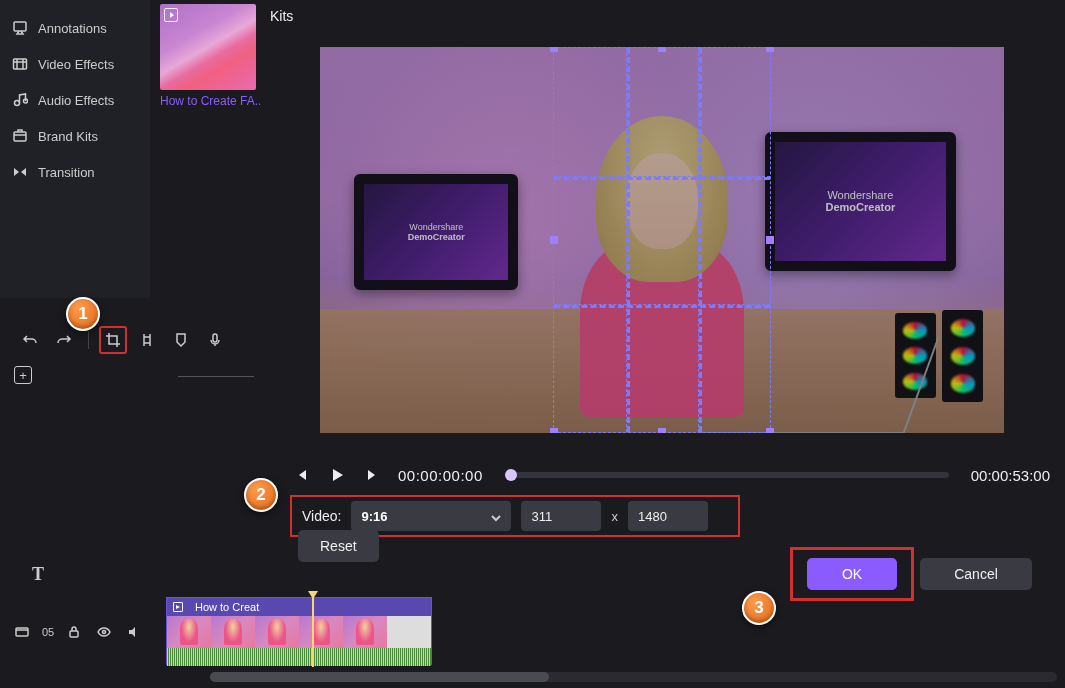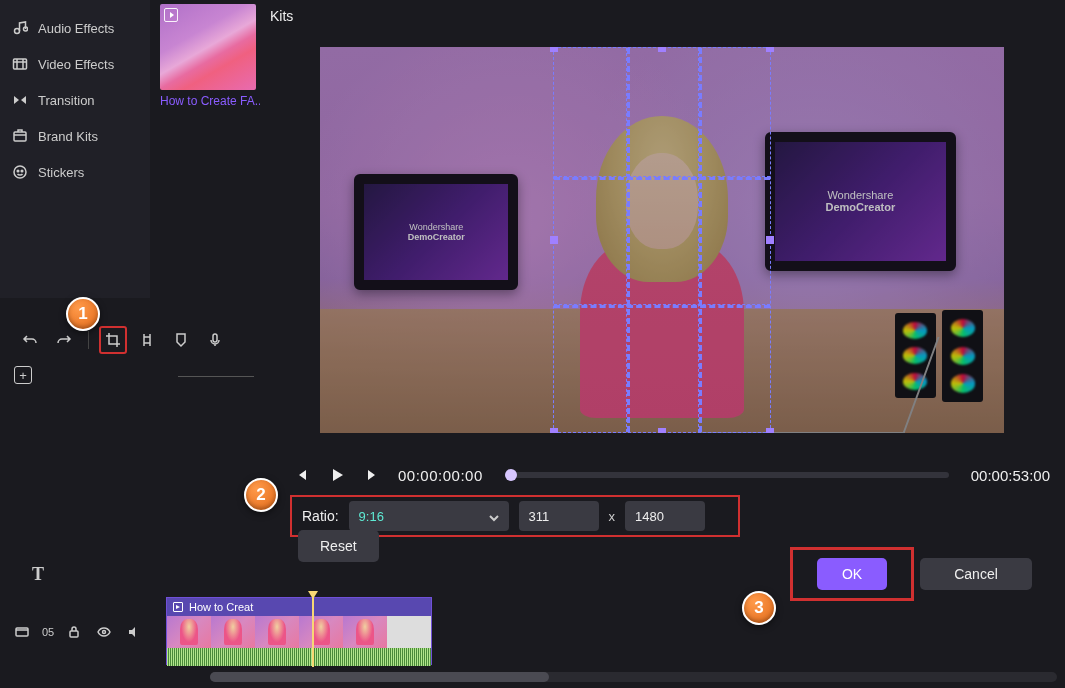--- a/index.html
+++ b/index.html
@@ -159,21 +159,21 @@
   .endtime { font-size:15px; color:#eee; }
   .ratio-row {
     position:absolute; left:290px; top:495px; width:450px; height:42px;
     display:flex; align-items:center; gap:10px; padding:0 10px;
     border:2px solid #d03030;
   }
   .ratio-label { font-size:14px; color:#eee; }
   .select {
     width:160px; height:30px; background:#3a3a42; border-radius:4px;
     display:flex; align-items:center; justify-content:space-between;
-    padding:0 10px; cursor:pointer; color:#5eead4;
+    padding:0 10px; cursor:pointer; color:#ffffff;font-weight:bold;
   }
   .chev { width:10px;height:10px; }
   .chev svg{width:10px;height:10px;fill:none;stroke:#ccc;stroke-width:2;}
   .numbox {
     width:80px; height:30px; background:#3a3a42; border-radius:4px;
     display:flex; align-items:center; padding:0 10px; color:#eee;
   }
   .xsep { color:#ccc; font-size:13px; }
   .buttons {
     position:absolute; left:298px; top:526px; width:740px; height:40px;
@@ -214,21 +214,21 @@
     display:flex;align-items:center;justify-content:center; cursor:pointer; font-size:13px; line-height:1; }
   .ruler { position:absolute; left:170px; top:14px; right:2px; height:8px;
     border-top:1px solid #555; }
   .text-tool { position:absolute; left:18px; top:200px; width:24px;height:24px;
     display:flex;align-items:center;justify-content:center; color:#ccc; font-weight:bold; font-size:18px; font-family:Georgia,serif; cursor:pointer; }
   .timeline-clip {
     position:absolute; left:166px; top:597px; width:266px; height:68px;
     border:1px solid #7050d8;
   }
   .clip-hdr {
-    height:18px; background:#5848b0; display:flex; align-items:center; gap:6px;
+    height:18px; background:#5848b0; display:flex; align-items:center; gap:12px;
     padding:0 6px; font-size:11px; color:#fff; overflow:hidden; white-space:nowrap;
   }
   .clip-hdr .pi { width:10px;height:10px;border:1px solid #fff;border-radius:1px;position:relative; }
   .clip-hdr .pi::after{content:"";position:absolute;left:2px;top:1.5px;width:0;height:0;border-left:4px solid #fff;border-top:2.5px solid transparent;border-bottom:2.5px solid transparent;}
   .clip-body { height:32px; display:flex; }
   .frame { flex:1; background:linear-gradient(135deg,#b878d0,#d888c0,#e878a0); position:relative; }
   .frame.last { background:#ddd; }
   .frame::after{content:"";position:absolute;left:30%;top:10%;width:40%;height:80%;
     background:radial-gradient(ellipse at 50% 30%,#f0d0a0,transparent 60%),#ec5588;border-radius:40% 40% 10% 10%;}
   .frame.last::after{display:none;}
@@ -263,63 +263,61 @@
   .badge-2 { left:244px; top:478px; }
   .badge-3 { left:742px; top:591px; }
 </style>
 </head>
 <body>
 
 <div class="sidebar">
   <div class="sidebar-item">
     <span class="sb-icon">
         <svg viewBox="0 0 16 16">
-          <circle cx="5" cy="11" r="2.5"></circle>
-          <path d="M7.5 11V3l6-1v7"></path>
-          <circle cx="13.5" cy="9" r="2"></circle>
+          <rect x="2" y="2" width="12" height="9" rx="1"></rect>
+          <path d="M7 11l-2 3h6l-2-3"></path>
         </svg>
       </span>
-    <span>Audio Effects</span>
+    <span>Annotations</span>
   </div>
   <div class="sidebar-item">
     <span class="sb-icon">
         <svg viewBox="0 0 16 16">
           <rect x="1.5" y="3" width="13" height="10" rx="1"></rect>
           <path d="M1.5 6h13M5 3v10M11 3v10"></path>
         </svg>
       </span>
     <span>Video Effects</span>
   </div>
   <div class="sidebar-item">
     <span class="sb-icon">
         <svg viewBox="0 0 16 16">
-          <path d="M2 4v8l5-4zM14 4v8l-5-4z" fill="#ccc" stroke="none"></path>
+          <circle cx="5" cy="11" r="2.5"></circle>
+          <path d="M7.5 11V3l6-1v7"></path>
+          <circle cx="13.5" cy="9" r="2"></circle>
         </svg>
       </span>
-    <span>Transition</span>
+    <span>Audio Effects</span>
   </div>
   <div class="sidebar-item">
     <span class="sb-icon">
         <svg viewBox="0 0 16 16">
           <rect x="2" y="4" width="12" height="9" rx="1"></rect>
           <path d="M2 7h12M6 4V2h4v2"></path>
         </svg>
       </span>
     <span>Brand Kits</span>
   </div>
   <div class="sidebar-item">
     <span class="sb-icon">
         <svg viewBox="0 0 16 16">
-          <circle cx="8" cy="8" r="6"></circle>
-          <circle cx="6" cy="7" r=".8" fill="#ccc"></circle>
-          <circle cx="10" cy="7" r=".8" fill="#ccc"></circle>
-          <path d="M5.5 10c1 1.2 4 1.2 5 0"></path>
+          <path d="M2 4v8l5-4zM14 4v8l-5-4z" fill="#ccc" stroke="none"></path>
         </svg>
       </span>
-    <span>Stickers</span>
+    <span>Transition</span>
   </div>
 </div>
 
 <div class="thumb-panel">
   <div class="thumb">
     <div class="thumb-play"></div>
   </div>
   <div class="thumb-label">How to Create FA...</div>
 </div>
 
@@ -397,41 +395,41 @@
       </svg>
     </span>
   <span class="timecode">00:00:00:00</span>
   <div class="prog">
       <div class="prog-dot"></div>
     </div>
   <span class="endtime">00:00:53:00</span>
 </div>
 
 <div class="ratio-row">
-  <span class="ratio-label">Ratio:</span>
+  <span class="ratio-label">Video:</span>
   <div class="select">
     <span>9:16</span>
     <span class="chev"><svg viewBox="0 0 10 10">
           <path d="M1 3l4 4 4-4"></path>
         </svg></span>
   </div>
   <div class="numbox">
       <span>311</span>
     </div>
   <span class="xsep">x</span>
   <div class="numbox">
       <span>1480</span>
     </div>
 </div>
 
 <div class="buttons">
   <div class="btn">Reset</div>
 </div>
 <div class="ok-wrap">
-  <div class="btn primary" style="width:70px">OK</div>
+  <div class="btn primary" style="width:90px">OK</div>
 </div>
 <div class="cancel-wrap">
   <div class="btn" style="width:112px">Cancel</div>
 </div>
 
 <div class="toolbar">
   <div class="tb-btn">
       <svg viewBox="0 0 16 16">
         <path d="M5 4L2 7l3 3M2 7h8a4 4 0 014 4"></path>
       </svg>

